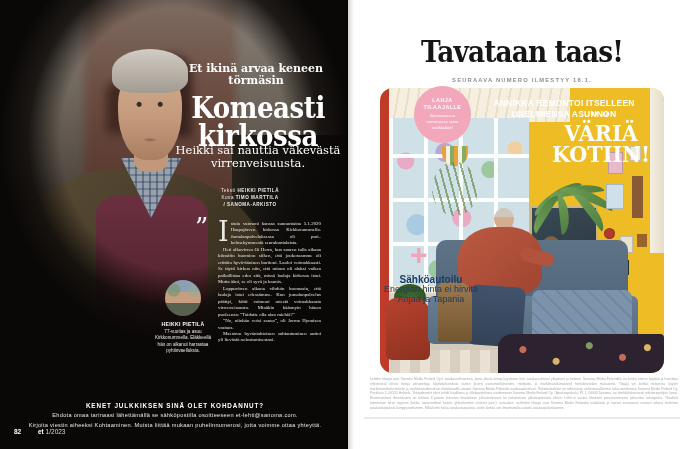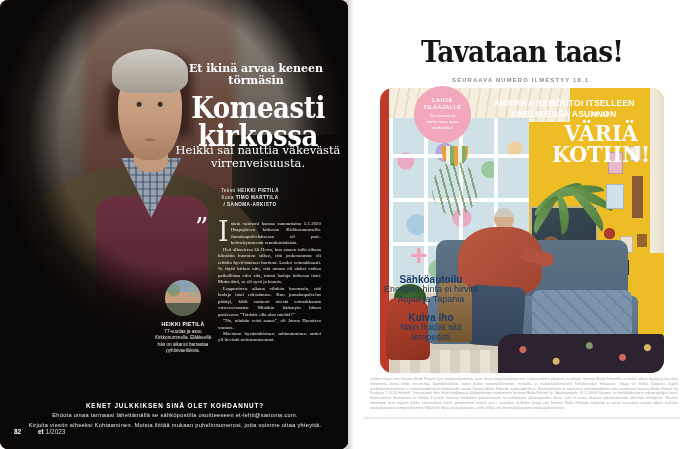--- a/index.html
+++ b/index.html
@@ -5,21 +5,21 @@
   * { box-sizing: border-box; margin: 0; padding: 0; }
   body {
     width: 696px; height: 449px; overflow: hidden;
     font-family: "Liberation Sans", sans-serif;
     background: #ffffff;
   }
   .spread { position: relative; width: 696px; height: 449px; display: flex; }
   .page { position: relative; width: 348px; height: 449px; overflow: hidden; }
 
   
-  .left { background: #c2410c; color: #fff; border-radius: 8px; }
+  .left { background: #c2410c; color: #fff; }
   .lp-art { position: absolute; inset: 0; z-index: 0; }
   .lp-bg { position: absolute; inset: 0;
     background: linear-gradient(180deg,#8a8279 0%,#6e665c 22%,#4a423a 45%,#221c16 70%,#110f0a 100%); }
   .lp-building { position: absolute; left: 84px; top: 0; width: 152px; height: 238px;
     background: linear-gradient(180deg,#7e6c61,#6b4c41 40%,#55352c 85%); filter: blur(5px); }
   .lp-bwin { position: absolute; left: 150px; top: 55px; width: 42px; height: 82px;
     background: #39231d; border-radius: 20px 20px 0 0; filter: blur(5px); }
   .lp-bwin2 { position: absolute; left: 106px; top: 82px; width: 24px; height: 52px;
     background: #42291f; border-radius: 10px 10px 0 0; filter: blur(5px); }
   .lp-door { position: absolute; left: 232px; top: 135px; width: 116px; height: 314px;
@@ -348,24 +348,20 @@
       <div class="cv-title-wrap">
         <div class="cv-quotes">””</div>
         <div class="cv-title">VÄRIÄ KOTIIN!</div>
       </div>
       <div class="cv-plus">+</div>
       <div class="cv-topics">
         <div class="cv-topic">
           <div class="cv-topic-title">Sähköautoilu</div>
           <div class="cv-topic-text">Energian hinta ei hirvitä Anjaa ja Tapania</div>
         </div>
-        <div class="cv-topic">
-          <div class="cv-topic-title">Kuiva iho</div>
-          <div class="cv-topic-text">Näin hoidat sitä lempeästi</div>
-        </div>
       </div>
     </div>
 
     <div class="badge">
       <div class="badge-title">LAHJA TILAAJALLE</div>
       <div class="badge-text">Seuraavassa numerossa upea ristikkoliite!</div>
     </div>
 
     <div class="fineprint">Lehden tilaajat ovat Sanoma Media Finland Oy:n asiakasrekisterissä, jossa olevia tietoja käytetään mm. asiakassuhteen ylläpitoon ja hoitoon. Sanoma Media Finlandilla on lisäksi oikeus käyttää ja luovuttaa rekisterissä olevia tietoja perusteltuja käyttötarkoituksia varten (kuten suoramarkkinointiin, mielipide- ja markkinatutkimuksiin) henkilötietolain mukaisesti. Tilaaja voi kieltää tietojensa käytön markkinointitarkoituksiin ja markkinatutkimuksiin ilmoittamalla asiasta Sanoma Media Finlandin asiakaspalveluun. Rekisteriseloste on nähtävissä verkkosivuillamme sekä osoitteessa Sanoma Media Finland Oy, Postikatu 2, 00520 Helsinki. Yhteydenotot tulee tehdä kirjallisina ja allekirjoitettuina osoitteeseen Sanoma Media Finland Oy / Asiakaspalvelu, PL 1, 00040 Sanoma, tai henkilökohtaisesti rekisterinpitäjän luona. Huomautukset ilmoituksista on tehtävä 8 päivän kuluessa ilmoituksen julkaisemisesta tai tarkoitetusta julkaisupäivästä lukien. Lehti ei vastaa tilauksen peruuntumisesta johtuvista vahingoista. Tilaukset toimitetaan force majeure (lakko, tuotannolliset häiriöt, yhteiskuntien virukset yms.) -varauksin. et-lehden tilaajat ovat Sanoma Media Finlandin asiakkaita ja saavat seuraavien vuosien aikana etuihinsa asiakastarjouksia kumppaneiltamme. Mikäli ette halua asiakastarjouksia, voitte kieltää sen ilmoittamalla asiasta asiakaspalveluumme.</div>
     <div class="rp-divider"></div>

